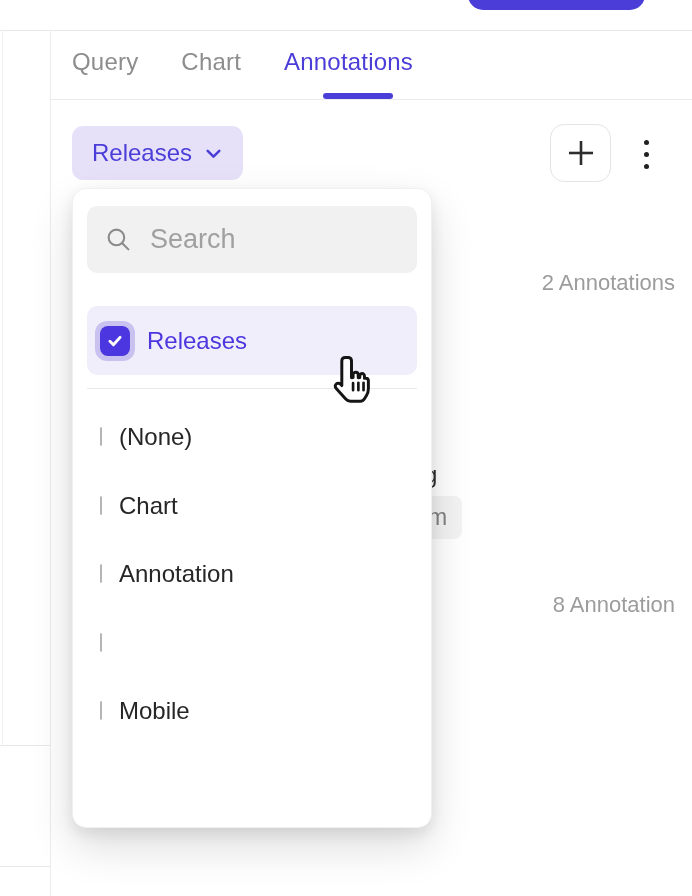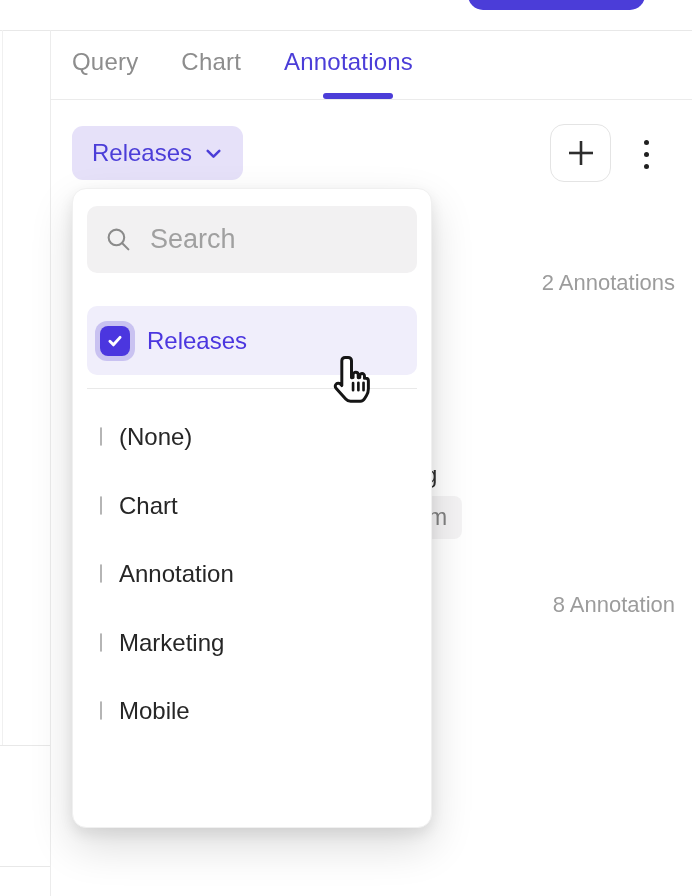--- a/index.html
+++ b/index.html
@@ -197,21 +197,20 @@
         <div class="option plain">
     <span class="cbx-slot"><span class="cbx-plain"></span></span>
     <span class="option-label">Chart</span>
   </div>
         <div class="option plain">
     <span class="cbx-slot"><span class="cbx-plain"></span></span>
     <span class="option-label">Annotation</span>
   </div>
         <div class="option plain">
     <span class="cbx-slot"><span class="cbx-plain"></span></span>
-    <span class="option-label">Marketing</span>
   </div>
         <div class="option plain">
     <span class="cbx-slot"><span class="cbx-plain"></span></span>
     <span class="option-label">Mobile</span>
   </div>
       </div>
     </div>
 </div>
 
 <div class="cursor">

